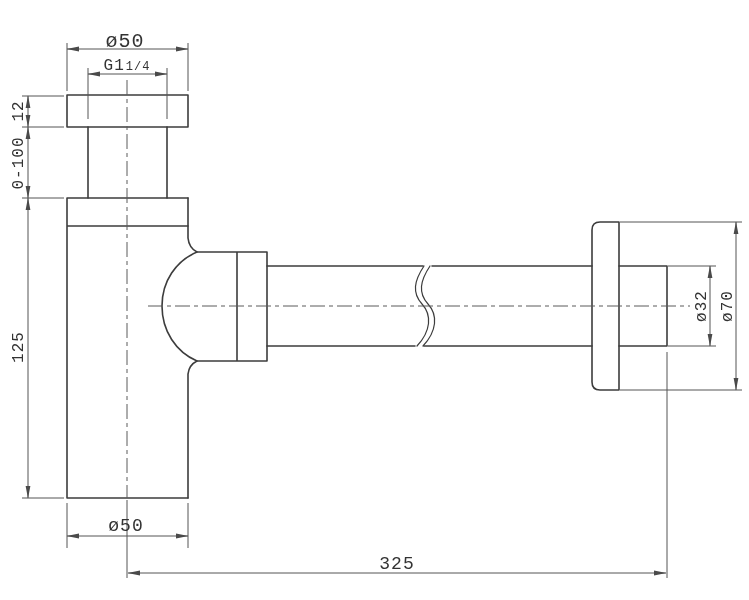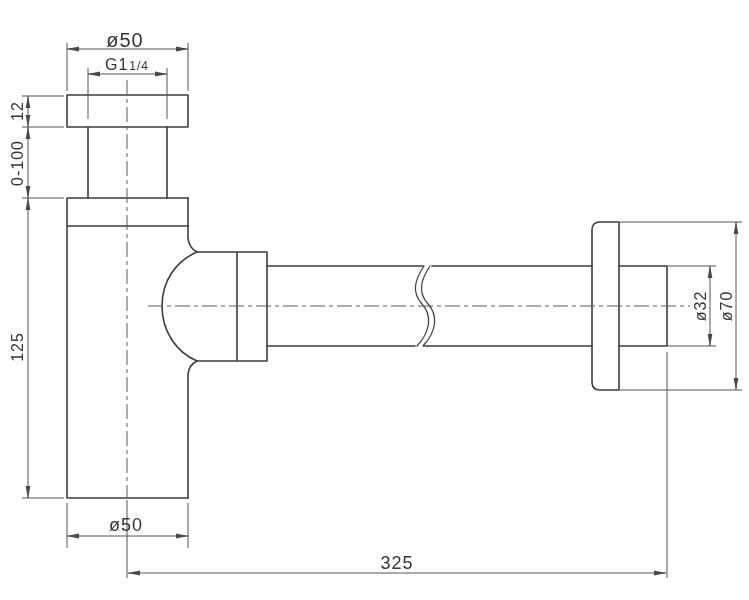--- a/index.html
+++ b/index.html
@@ -1,17 +1,17 @@
 <!DOCTYPE html>
 <html><head>
 <meta charset="utf-8">
 <style>
   html,body{margin:0;padding:0;background:#ffffff;}
   .stage{position:relative;width:749px;height:600px;background:#ffffff;overflow:hidden;
-         font-family:Liberation Sans, sans-serif;}
+         font-family:Liberation Mono, monospace;}
   svg text{fill:#333333;letter-spacing:1px;}
   .dimtext{font-size:18px;}
   .dimtext-lg{font-size:20px;}
   .dimtext-sm{font-size:16px;}
   .thread-main{font-size:16px;}
   .thread-frac{font-size:12px;}
 </style>
 </head>
 <body>
 

